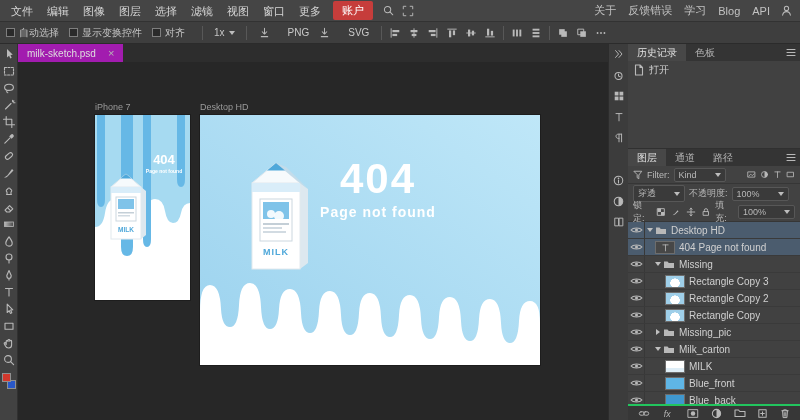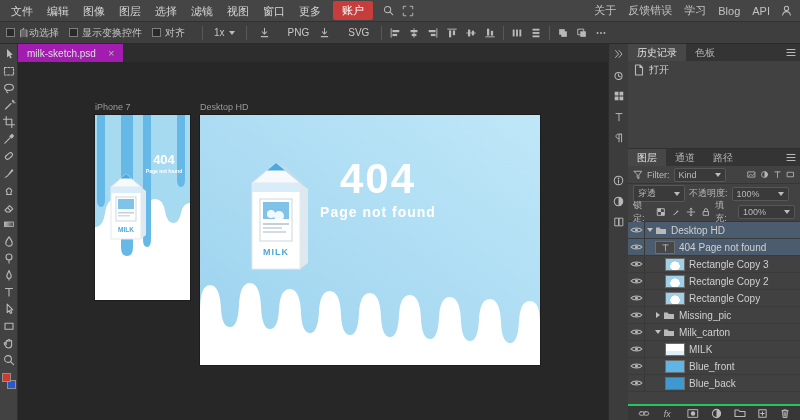--- a/index.html
+++ b/index.html
@@ -599,20 +599,36 @@
           </span>
         <span class="indent i1"></span>
         <span class="thumb th-text">
             <svg width="9" height="9" viewBox="0 0 12 12">
               <path class="stroke" d="M2.5,2.5 H9.5 M6,2.5 V10.5"></path>
             </svg>
           </span>
         <span class="lname">404 Page not found</span>
       </div>
 
+      <div class="layer-row">
+        <span class="eye-cell">
+            <svg width="13" height="8" viewBox="0 0 13 8">
+              <path class="stroke" d="M1,4 C3,1.4 10,1.4 12,4 C10,6.6 3,6.6 1,4 Z"></path>
+              <circle class="fillic" cx="6.5" cy="4" r="1.5"></circle>
+            </svg>
+          </span>
+        <span class="indent i1"></span>
+        <span class="tw">
+            <span class="arrow down"></span>
+          </span>
+        <svg width="12" height="9" viewBox="0 0 12 9">
+            <path class="fillic" d="M1,1.5 H4.5 L5.8,3 H11 V8 H1 Z"></path>
+          </svg>
+        <span class="lname">Missing</span>
+      </div>
 
       <div class="layer-row">
         <span class="eye-cell">
             <svg width="13" height="8" viewBox="0 0 13 8">
               <path class="stroke" d="M1,4 C3,1.4 10,1.4 12,4 C10,6.6 3,6.6 1,4 Z"></path>
               <circle class="fillic" cx="6.5" cy="4" r="1.5"></circle>
             </svg>
           </span>
         <span class="indent i2"></span>
         <span class="thumb th-rect"></span>

